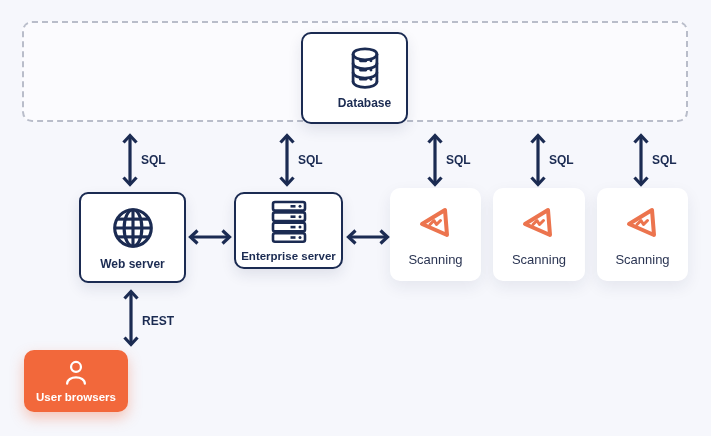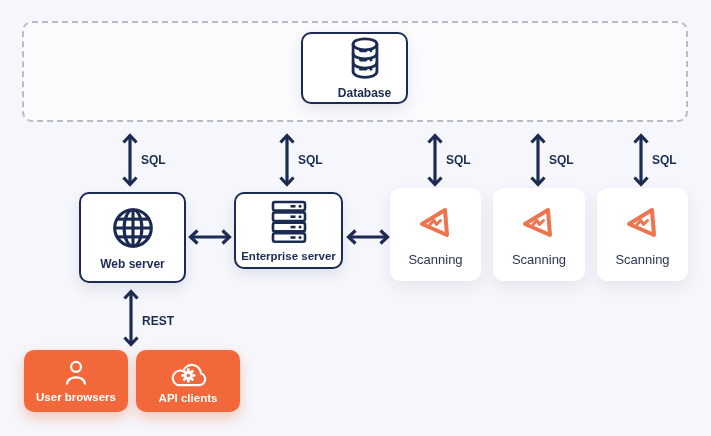--- a/index.html
+++ b/index.html
@@ -71,41 +71,41 @@
   }
   svg{display:block;}
 </style>
 </head>
 <body>
 
 <div class="canvas">
 
   <div class="db-zone"></div>
 
-  <div class="card" style="left:301px;top:32px;width:107px;height:72px;padding-left:20px;">
+  <div class="card" style="left:301px;top:32px;width:107px;height:92px;padding-left:20px;">
     <span>
       <svg width="38" height="44" viewBox="0 0 40 48" fill="none" stroke="#1b2b52" stroke-width="3" stroke-linecap="round">
         <ellipse cx="20" cy="9" rx="13" ry="6"></ellipse>
         <path d="M7 9 V39"></path>
           <path d="M33 9 V39"></path>
         <path d="M7 19 A13 6 0 0 0 33 19"></path>
         <path d="M7 29 A13 6 0 0 0 33 29"></path>
         <path d="M7 39 A13 6 0 0 0 33 39"></path>
         <path d="M15 16.2 h6"></path>
           <circle cx="26.5" cy="16.2" r="1.6" fill="#1b2b52" stroke="none"></circle>
         <path d="M15 26.2 h6"></path>
           <circle cx="26.5" cy="26.2" r="1.6" fill="#1b2b52" stroke="none"></circle>
         <path d="M15 36.2 h6"></path>
           <circle cx="26.5" cy="36.2" r="1.6" fill="#1b2b52" stroke="none"></circle>
       </svg>
     </span>
     <span class="card-label">Database</span>
   </div>
 
-  <div class="card" style="left:79px;top:192px;width:107px;height:91px;">
+  <div class="card" style="left:79px;top:192px;width:107px;height:91px;border-radius:9px;">
     <span>
       <svg width="46" height="46" viewBox="0 0 44 44" fill="none" stroke="#1b2b52" stroke-width="3">
         <circle cx="22" cy="22" r="17.5"></circle>
         <ellipse cx="22" cy="22" rx="8.5" ry="17.5"></ellipse>
         <path d="M22 4.5 V39.5"></path>
         <path d="M7.5 13.5 h29"></path>
         <path d="M4.5 22 h35"></path>
         <path d="M7.5 30.5 h29"></path>
       </svg>
     </span>
@@ -165,40 +165,20 @@
   <div class="client-box" style="left:24px;top:350px;width:104px;height:62px;">
     <span>
       <svg width="30" height="28" viewBox="0 0 32 30" fill="none" stroke="#ffffff" stroke-width="2.4" stroke-linecap="round">
         <circle cx="16" cy="8.5" r="5.3"></circle>
         <path d="M6.5 26.5 C6.5 17.5 25.5 17.5 25.5 26.5"></path>
       </svg>
     </span>
     <span class="client-label">User browsers</span>
   </div>
 
-  <div class="client-box" style="left:136px;top:350px;width:104px;height:62px;">
-    <span>
-      <svg width="44" height="30" viewBox="0 0 45 31" fill="none">
-        <path d="M11.5 28 h22.5 a6.2 6.2 0 0 0 1.9 -12.1 a9.4 9.4 0 0 0 -18.3 -2.3 A6.9 6.9 0 0 0 11.5 28 Z" stroke="#ffffff" stroke-width="2.2" stroke-linejoin="round"></path>
-        <g transform="translate(22.8,18)">
-          <rect x="-1.4" y="-7.4" width="2.8" height="3.4" rx="1" fill="#ffffff"></rect>
-          <rect x="-1.4" y="-7.4" width="2.8" height="3.4" rx="1" fill="#ffffff" transform="rotate(45)"></rect>
-          <rect x="-1.4" y="-7.4" width="2.8" height="3.4" rx="1" fill="#ffffff" transform="rotate(90)"></rect>
-          <rect x="-1.4" y="-7.4" width="2.8" height="3.4" rx="1" fill="#ffffff" transform="rotate(135)"></rect>
-          <rect x="-1.4" y="-7.4" width="2.8" height="3.4" rx="1" fill="#ffffff" transform="rotate(180)"></rect>
-          <rect x="-1.4" y="-7.4" width="2.8" height="3.4" rx="1" fill="#ffffff" transform="rotate(225)"></rect>
-          <rect x="-1.4" y="-7.4" width="2.8" height="3.4" rx="1" fill="#ffffff" transform="rotate(270)"></rect>
-          <rect x="-1.4" y="-7.4" width="2.8" height="3.4" rx="1" fill="#ffffff" transform="rotate(315)"></rect>
-          <circle r="4.8" fill="#ffffff"></circle>
-          <circle r="1.8" fill="#f2683b"></circle>
-        </g>
-      </svg>
-    </span>
-    <span class="client-label">API clients</span>
-  </div>
 
   <div class="arrow" style="left:121px;top:133px;">
     <svg width="18" height="54" viewBox="0 0 18 54" fill="none" stroke="#1b2b52" stroke-width="3.2">
       <path d="M9 4 V50"></path>
         <path d="M2.5 9.5 L9 2.5 L15.5 9.5"></path>
         <path d="M2.5 44.5 L9 51.5 L15.5 44.5"></path>
     </svg>
   </div>
   <div class="arrow" style="left:278px;top:133px;">
     <svg width="18" height="54" viewBox="0 0 18 54" fill="none" stroke="#1b2b52" stroke-width="3.2">

